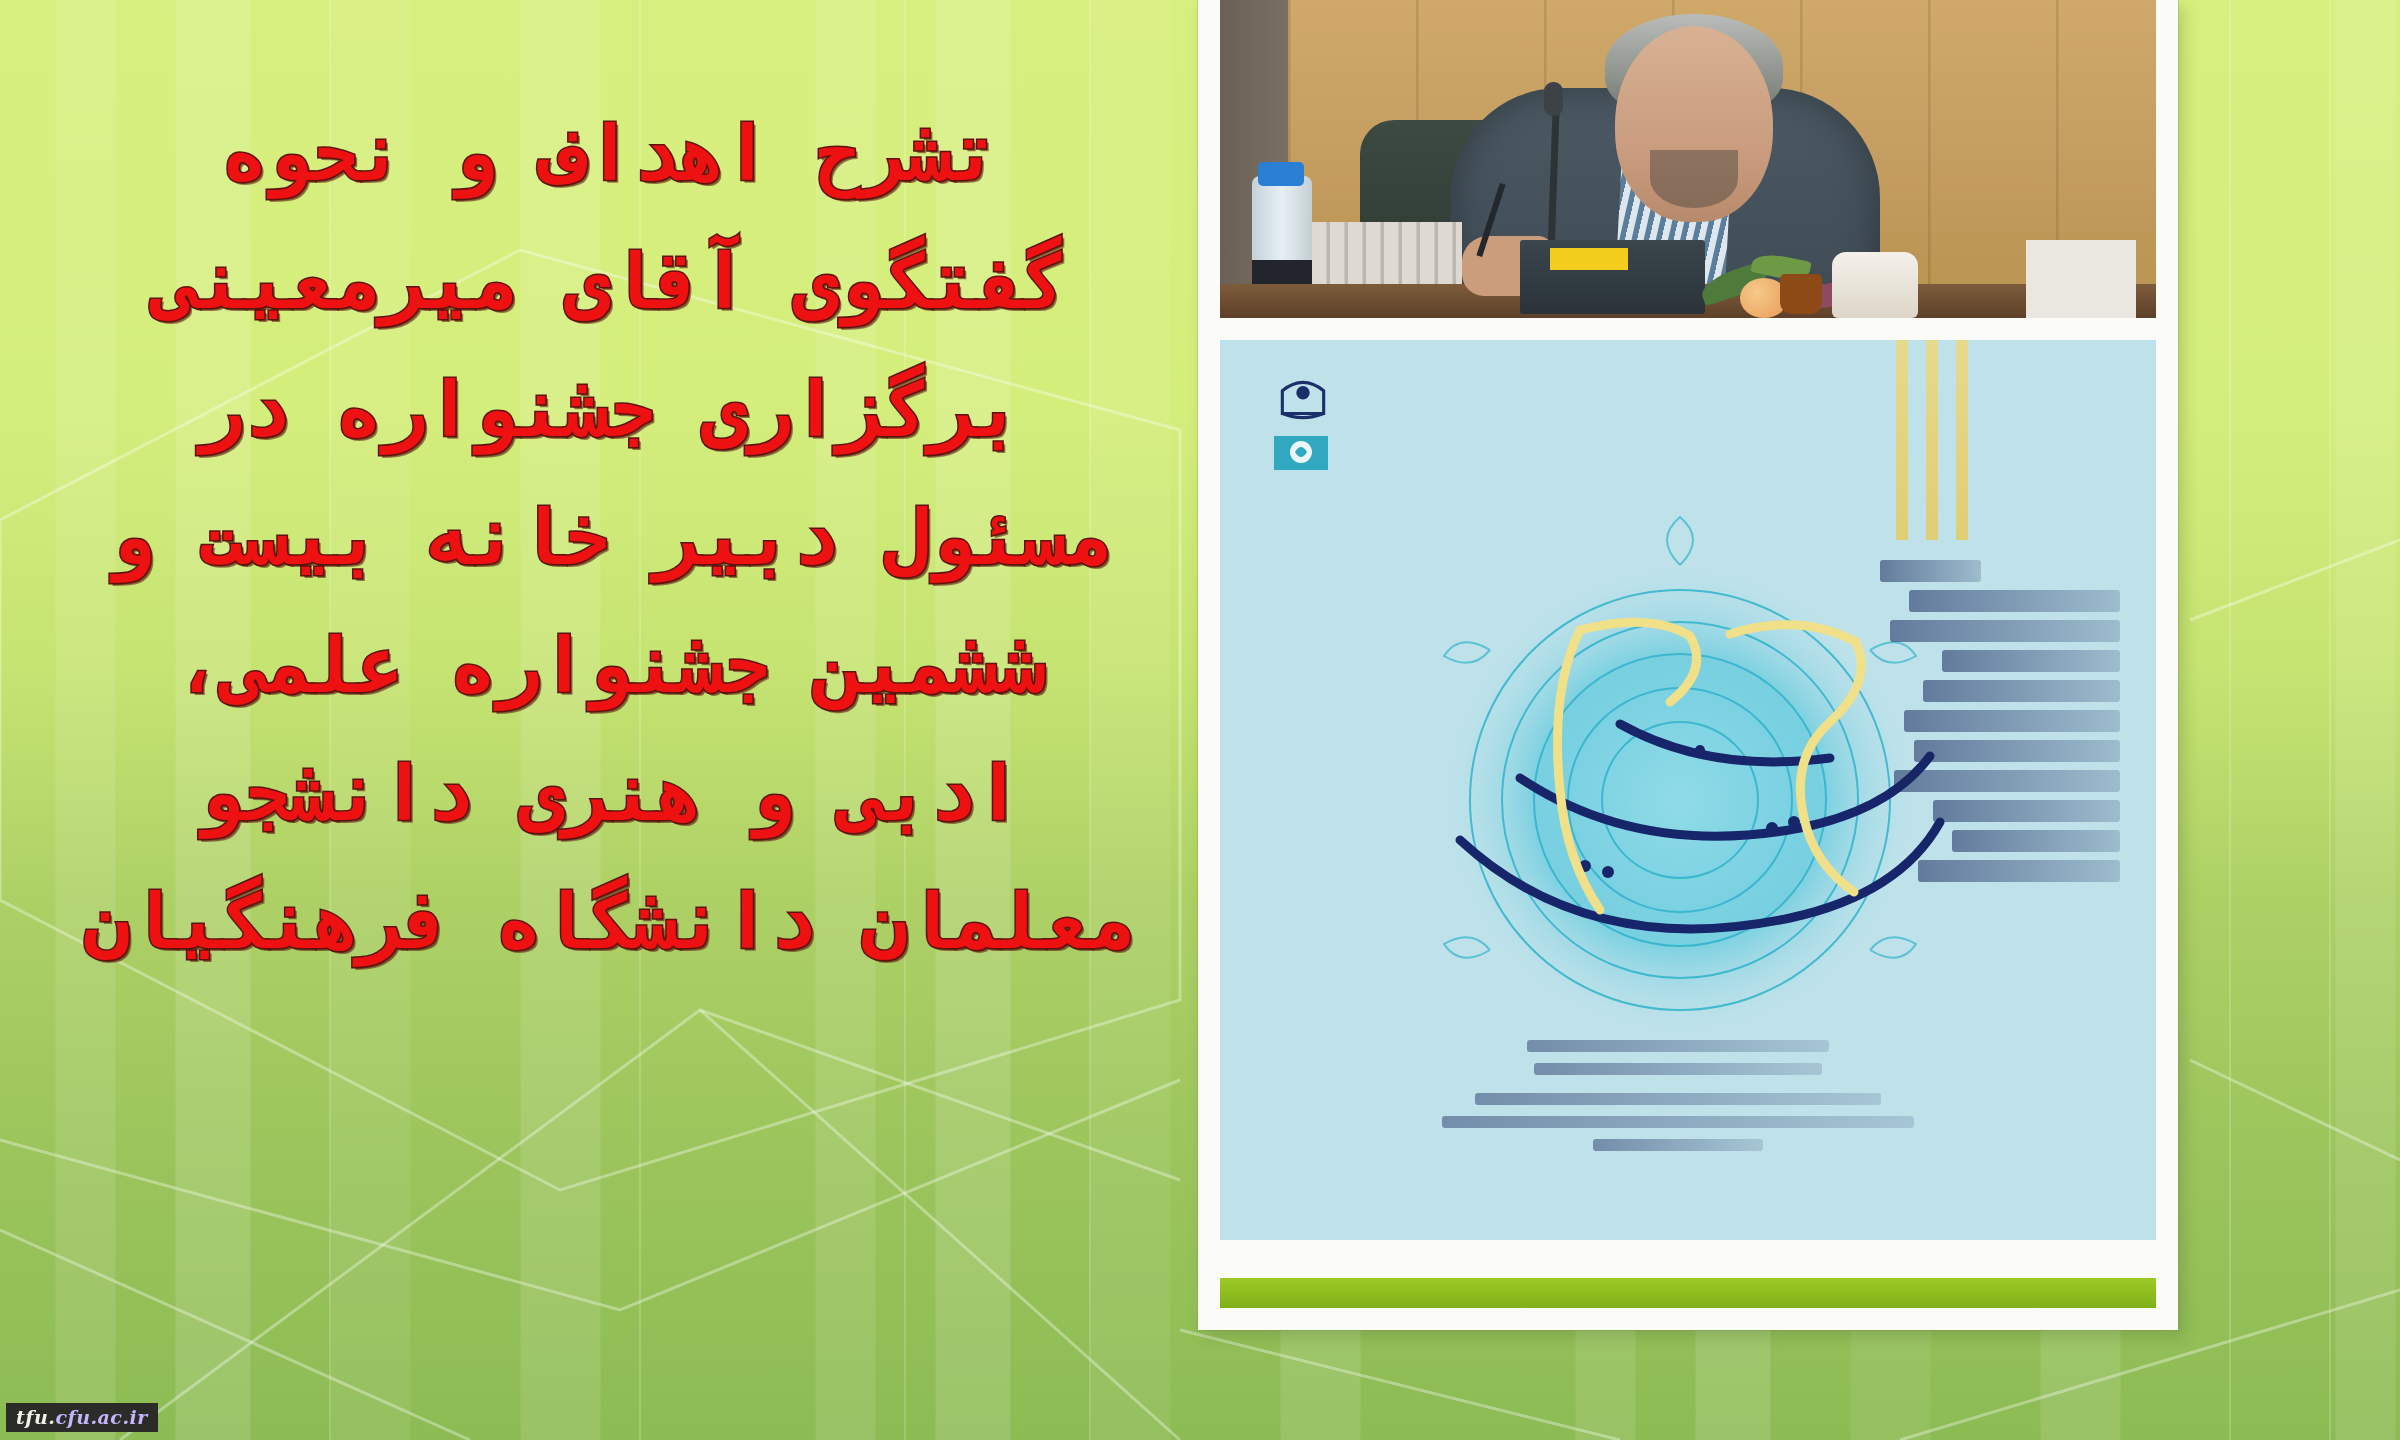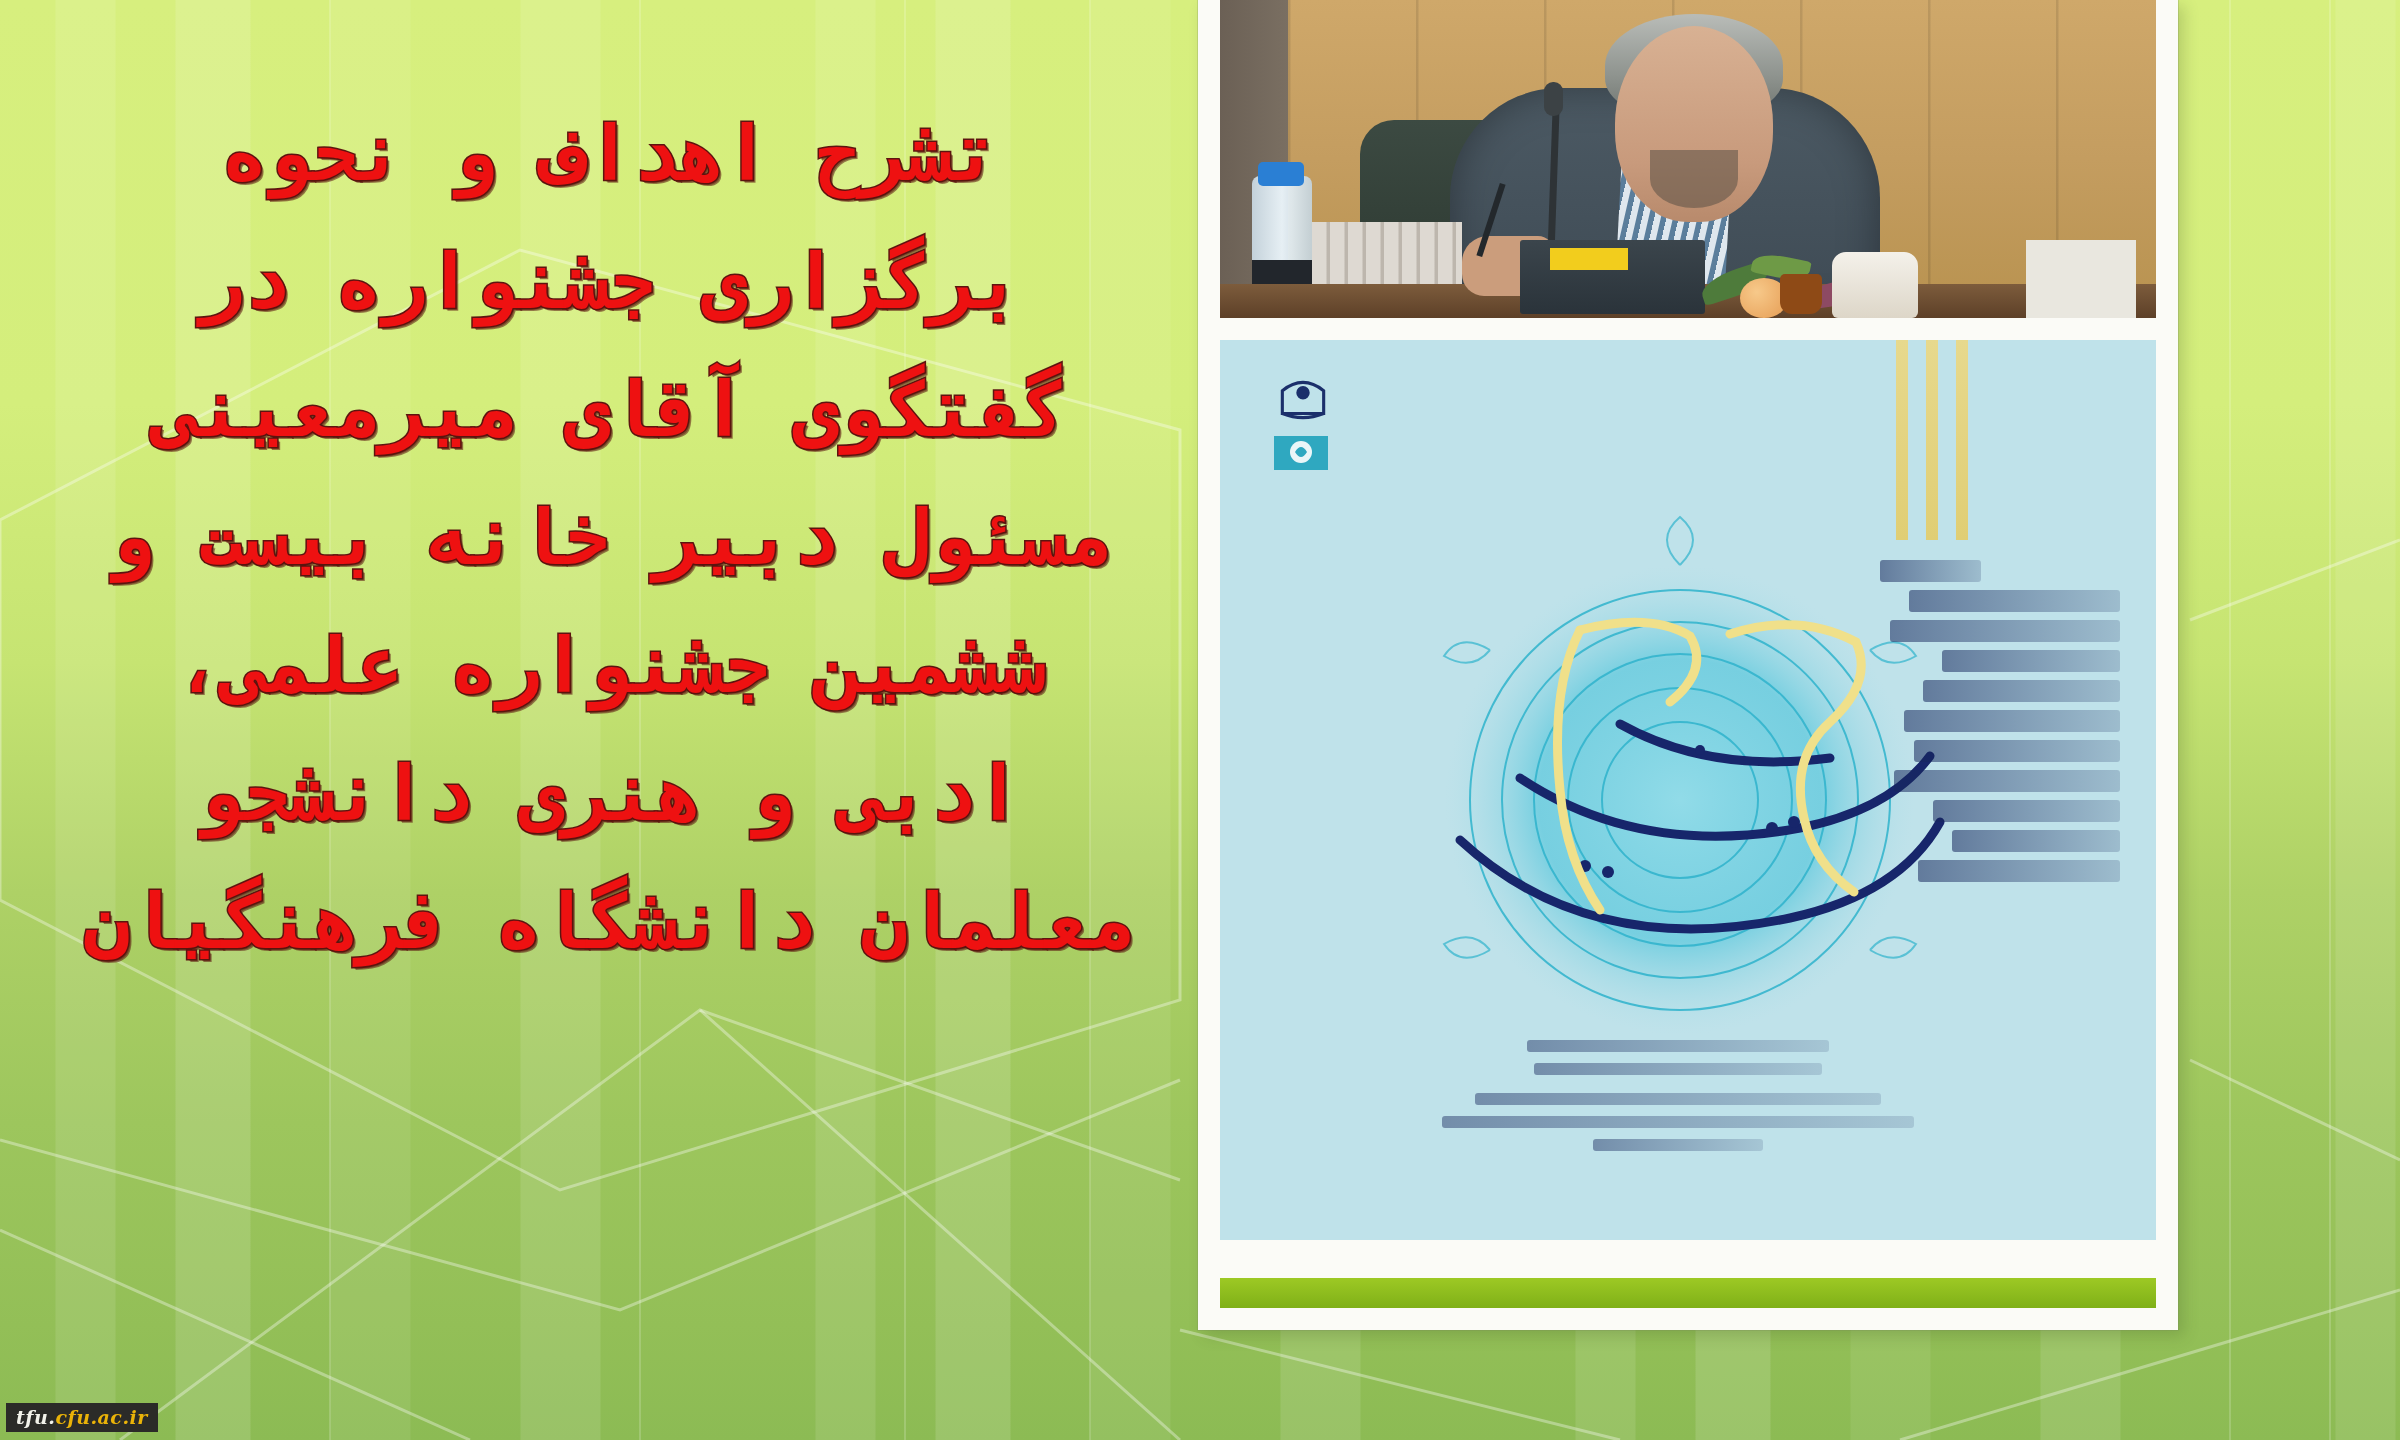--- a/index.html
+++ b/index.html
@@ -328,21 +328,21 @@
     padding: 3px 10px 4px 10px;
     font-size: 19px;
     font-weight: 700;
     font-style: italic;
     font-family: "DejaVu Serif", "Liberation Serif", serif;
     letter-spacing: 0.5px;
     z-index: 20;
     direction: ltr;
   }
   #watermark .wm-a { color: #f2f2ea; text-align: center; }
-  #watermark .wm-b { color: #eab308; }
+  #watermark .wm-b { color: #c4b5fd; }
 </style>
 </head>
 <body>
 
 <div id="slide">
 
   <div class="bands"></div>
 
   <svg class="deco-svg" width="2400" height="1440" viewBox="0 0 2400 1440" preserveAspectRatio="none">
     <g stroke="rgba(255,255,255,0.35)" fill="none" stroke-width="3">
@@ -361,22 +361,22 @@
       <path d="M640 0 L640 1440"></path>
       <path d="M905 0 L905 1440"></path>
       <path d="M1090 0 L1090 1440"></path>
       <path d="M2230 0 L2230 1440"></path>
       <path d="M2330 0 L2330 1440"></path>
     </g>
   </svg>
 
   <div id="headline">
     <div class="line">تشرح اهداف و نحوه</div>
+    <div class="line">گفتگوی آقای میرمعینی</div>
     <div class="line">برگزاری جشنواره در</div>
-    <div class="line">گفتگوی آقای میرمعینی</div>
     <div class="line">مسئول دبیر خانه بیست و</div>
     <div class="line">ششمین جشنواره علمی،</div>
     <div class="line">ادبی و هنری دانشجو</div>
     <div class="line">معلمان دانشگاه فرهنگیان</div>
   </div>
 
   <div id="panel">
 
     <div id="photo-frame">
       <div class="photo-wall-dark"></div>

